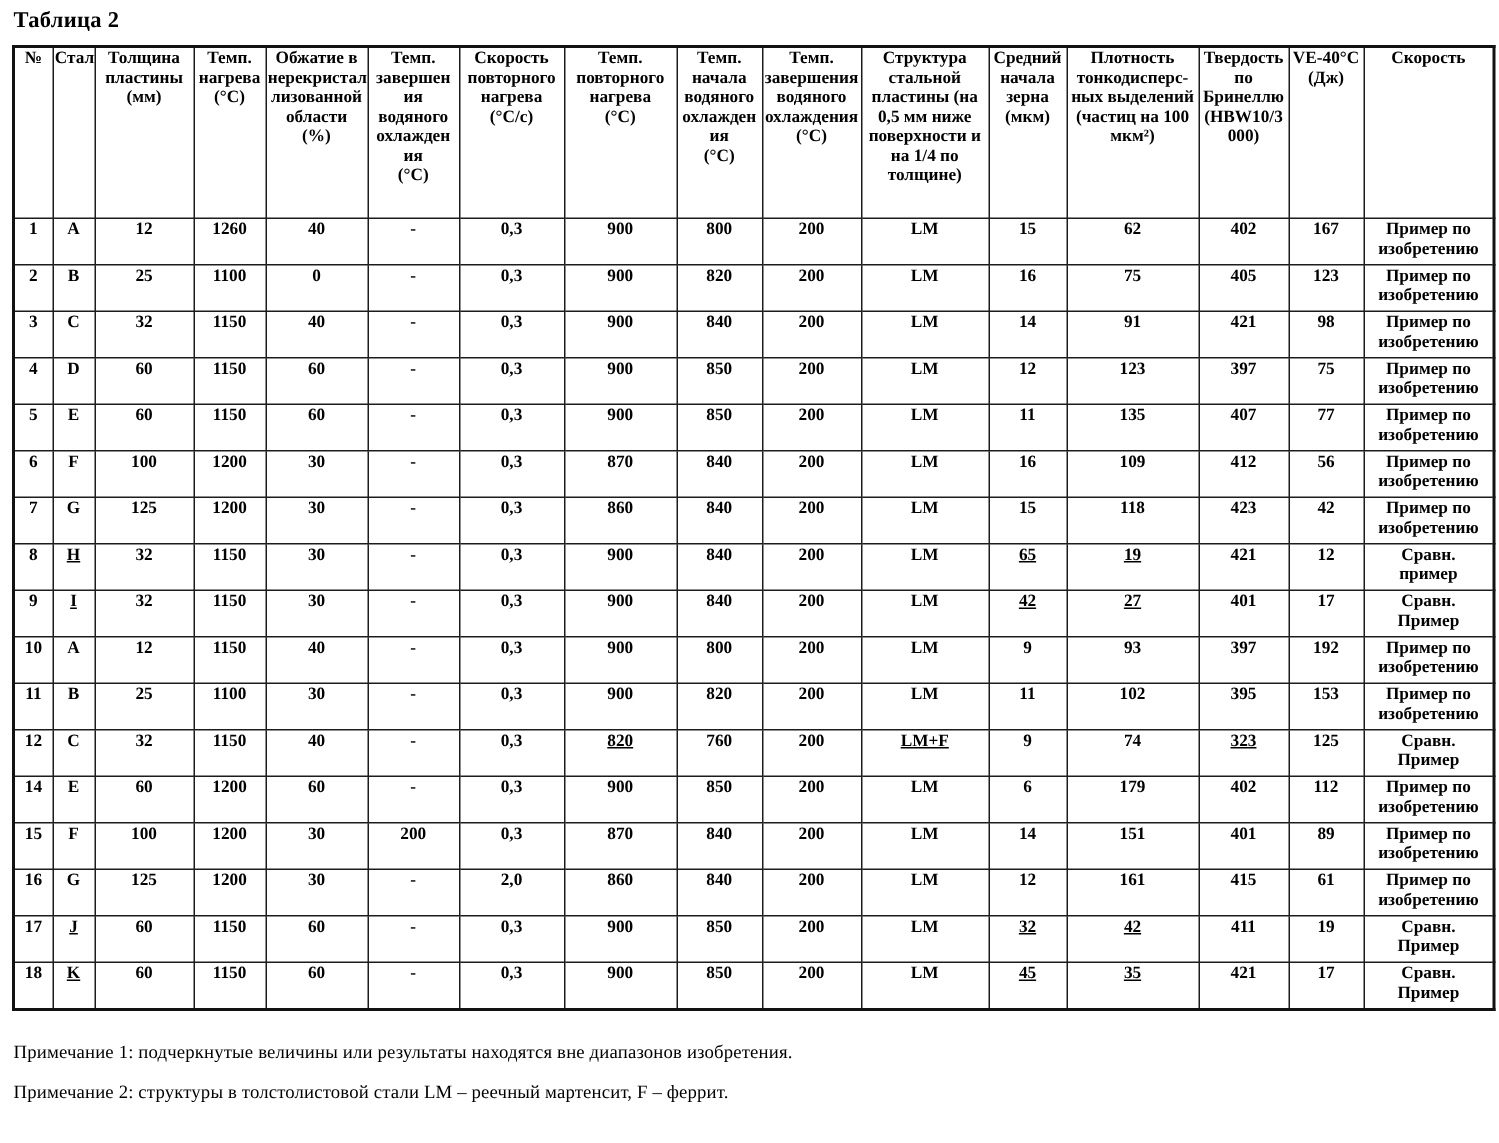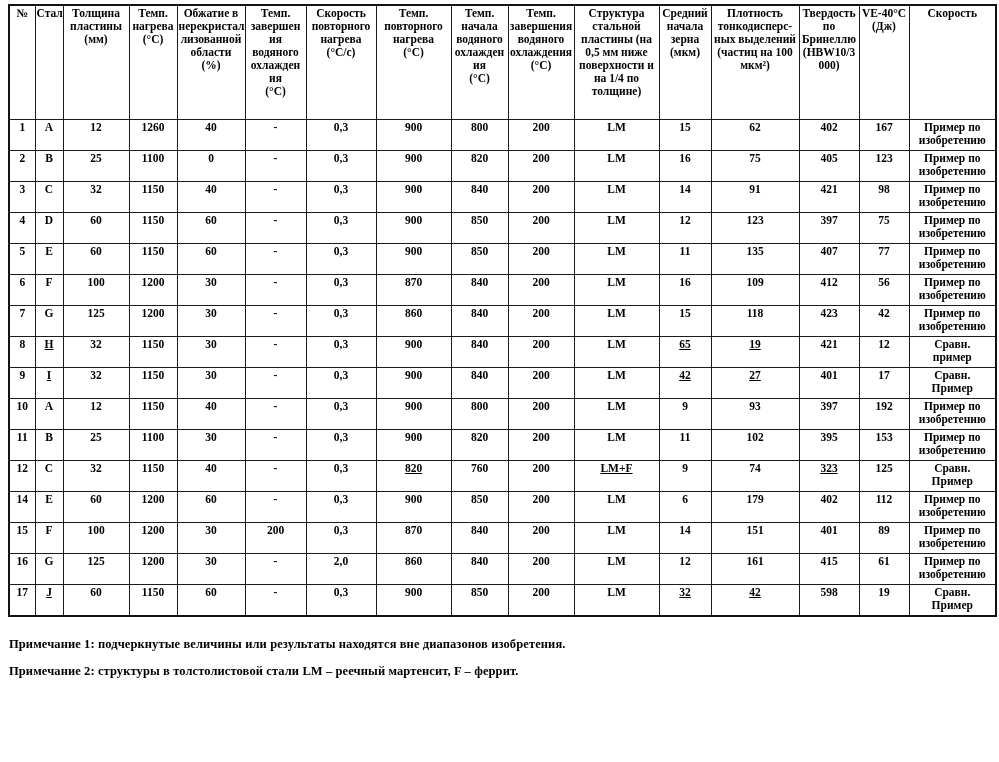--- a/index.html
+++ b/index.html
@@ -51,30 +51,31 @@
   .data-table td.u {
     text-decoration: underline;
     text-underline-offset: 1px;
   }
   .notes {
     margin-top: 20px;
     margin-left: 1px;
   }
   .notes p {
     font-size: 12.5px;
-    font-weight: 700;
+    font-weight: 400;
     margin: 0 0 12px 0;
     letter-spacing: 0.1px;
   }
 </style>
 </head>
 <body>
 
 <div class="page">
 
+  <div class="table-title">Таблица 2</div>
 
   <table class="data-table">
     <colgroup>
       <col style="width:26px">
         <col style="width:28px">
         <col style="width:66px">
       <col style="width:48px">
         <col style="width:68px">
         <col style="width:61px">
       <col style="width:70px">
@@ -448,22 +449,41 @@
           <td>1150</td>
           <td>60</td>
           <td>-</td>
           <td>0,3</td>
           <td>900</td>
           <td>850</td>
           <td>200</td>
           <td>LM</td>
           <td class="u">32</td>
           <td class="u">42</td>
-          <td>598</td>
+          <td>411</td>
           <td>19</td>
+          <td>Сравн.
+Пример</td>
+        </tr>
+        <tr>
+          <td>18</td>
+          <td class="u">K</td>
+          <td>60</td>
+          <td>1150</td>
+          <td>60</td>
+          <td>-</td>
+          <td>0,3</td>
+          <td>900</td>
+          <td>850</td>
+          <td>200</td>
+          <td>LM</td>
+          <td class="u">45</td>
+          <td class="u">35</td>
+          <td>421</td>
+          <td>17</td>
           <td>Сравн.
 Пример</td>
         </tr>
       </tbody>
   </table>
 
   <div class="notes">
     <p>Примечание 1: подчеркнутые величины или результаты находятся вне диапазонов изобретения.</p>
     <p>Примечание 2: структуры в толстолистовой стали LM – реечный мартенсит, F – феррит.</p>
   </div>

